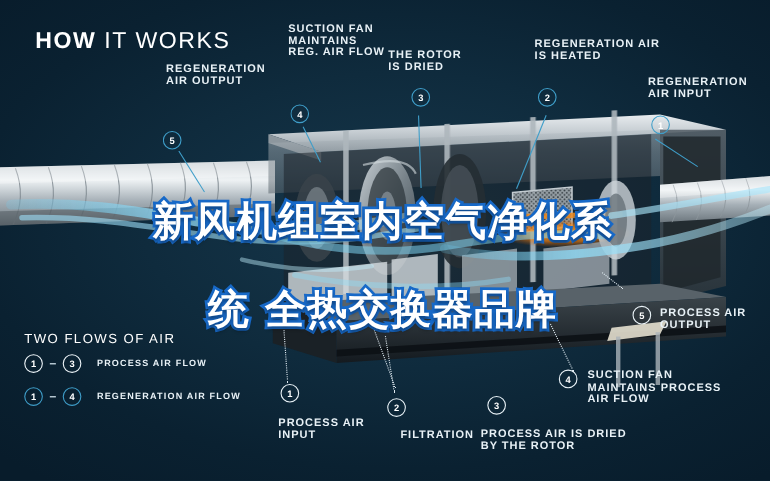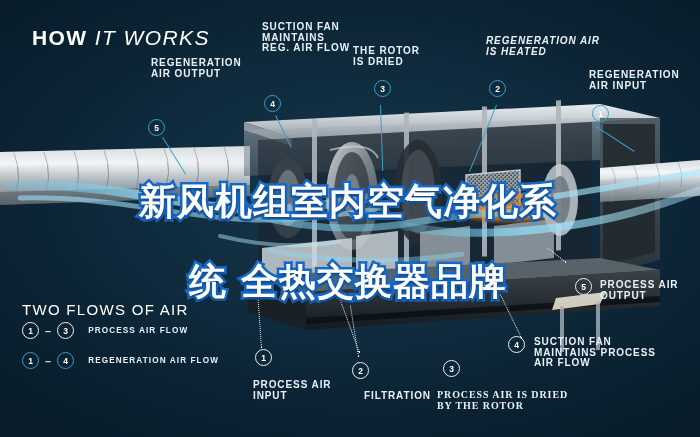--- a/index.html
+++ b/index.html
@@ -9,41 +9,41 @@
     font-family:"Liberation Sans", sans-serif;
     position:relative;
   }
   #stage{position:relative;width:700px;height:437px;overflow:hidden;
     background:
       radial-gradient(ellipse 520px 300px at 52% 46%, #17384c 0%, #0f2b3d 45%, #0a2131 75%, #081c2b 100%);
   }
   
   .title{position:absolute;left:32px;top:26px;font-size:21px;letter-spacing:1.4px;color:#ffffff;}
   .title b{font-weight:700;}
-  .title span{font-weight:300;font-style:italic;}
+  .title span{font-weight:300;}
 
   
   .lbl{position:absolute;color:#e8f1f6;font-size:10px;font-weight:700;
        letter-spacing:0.9px;line-height:10.5px;text-transform:uppercase;}
 
   
   .mk{position:absolute;width:17px;height:17px;border-radius:50%;
       display:flex;align-items:center;justify-content:center;
       font-size:8.5px;font-weight:700;color:#ffffff;box-sizing:border-box;}
   .mk.blue{border:1.3px solid #3f9ec9;}
   .mk.white{border:1.3px solid #e9f2f7;}
 
   
   .ln{position:absolute;transform-origin:0 0;}
   .ln.solid{background:#3f9ec9;height:1px;}
   .ln.dot{height:0;border-top:1.3px dotted #dfeaf1;}
 
   
   .legend-title{position:absolute;left:22px;top:301px;color:#ffffff;
-     font-size:15px;letter-spacing:1.3px;font-weight:400;}
+     font-size:12px;letter-spacing:1.3px;font-weight:400;}
   .leg-row{position:absolute;display:flex;align-items:center;gap:6px;}
   .leg-dash{color:#cfe0ea;font-size:11px;font-weight:700;}
   .leg-txt{color:#e8f1f6;font-size:8.2px;font-weight:700;letter-spacing:1.1px;
      text-transform:uppercase;margin-left:8px;}
   .leg-mk{width:17px;height:17px;border-radius:50%;display:flex;
      align-items:center;justify-content:center;font-size:8.5px;font-weight:700;
      color:#fff;box-sizing:border-box;}
   .leg-mk.white{border:1.3px solid #eef5f9;}
   .leg-mk.blue{border:1.3px solid #3f9ec9;}
 
@@ -256,21 +256,21 @@
     </div>
 
   <div class="lbl" style="left:353px;top:46px;">
     <div>THE ROTOR</div>
     <div>IS DRIED</div>
   </div>
   <div class="mk blue" style="left:374px;top:80px;">
       <span>3</span>
     </div>
 
-  <div class="lbl" style="left:486px;top:36px;font-style:italic;">
+  <div class="lbl" style="left:486px;top:36px;">
     <div>REGENERATION AIR</div>
     <div>IS HEATED</div>
   </div>
   <div class="mk blue" style="left:489px;top:80px;">
       <span>2</span>
     </div>
 
   <div class="lbl" style="left:589px;top:70px;">
     <div>REGENERATION</div>
     <div>AIR INPUT</div>
@@ -292,21 +292,21 @@
     </div>
   <div class="lbl" style="left:534px;top:337px;">
     <div>SUCTION FAN</div>
     <div>MAINTAINS PROCESS</div>
     <div>AIR FLOW</div>
   </div>
 
   <div class="mk white" style="left:443px;top:360px;">
       <span>3</span>
     </div>
-  <div class="lbl" style="left:437px;top:390px;font-family:Liberation Serif, serif;">
+  <div class="lbl" style="left:437px;top:390px;">
     <div>PROCESS AIR IS DRIED</div>
     <div>BY THE ROTOR</div>
   </div>
 
   <div class="mk white" style="left:352px;top:362px;">
       <span>2</span>
     </div>
   <div class="lbl" style="left:364px;top:391px;">
     <div>FILTRATION</div>
   </div>

